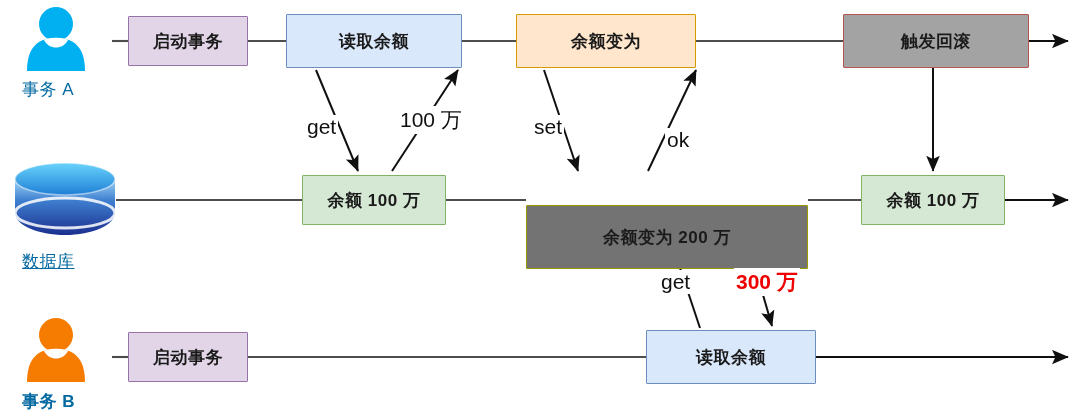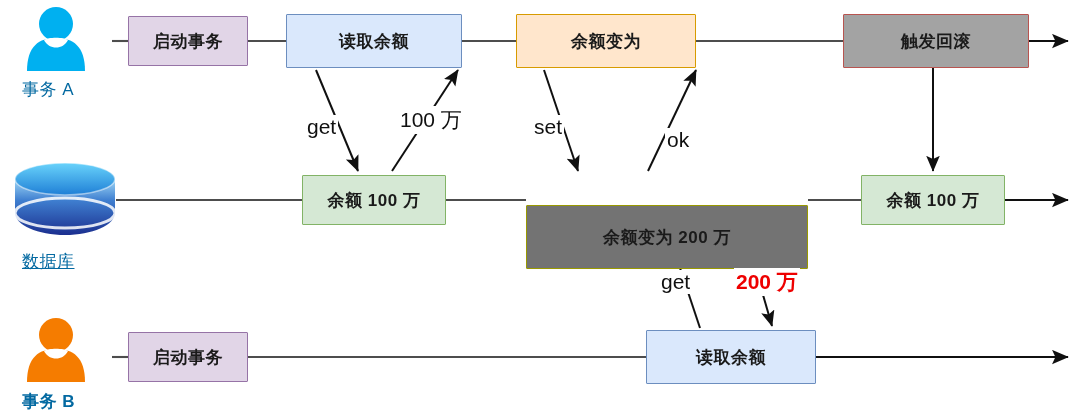--- a/index.html
+++ b/index.html
@@ -177,15 +177,15 @@
   <div class="edge-label" style="left:305px; top:115px;">get</div>
 
   <div class="edge-label" style="left:398px; top:106px;">100 万</div>
 
   <div class="edge-label" style="left:532px; top:115px;">set</div>
 
   <div class="edge-label" style="left:665px; top:112px;margin-top:16px;">ok</div>
 
   <div class="edge-label" style="left:659px; top:270px;">get</div>
 
-  <div class="edge-label accent" style="left:734px; top:268px;">200 万</div>
+  <div class="edge-label accent" style="left:734px; top:268px;">300 万</div>
 
 </div>
 
 </body></html>

